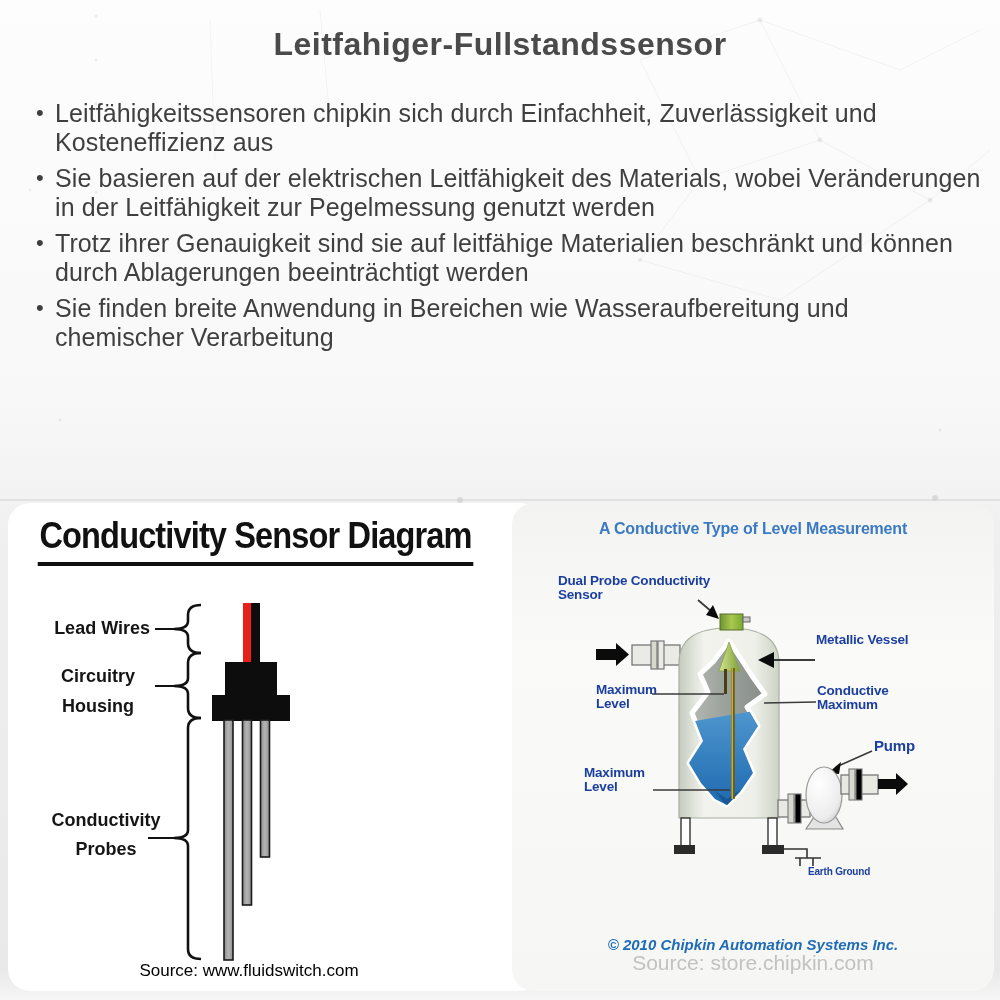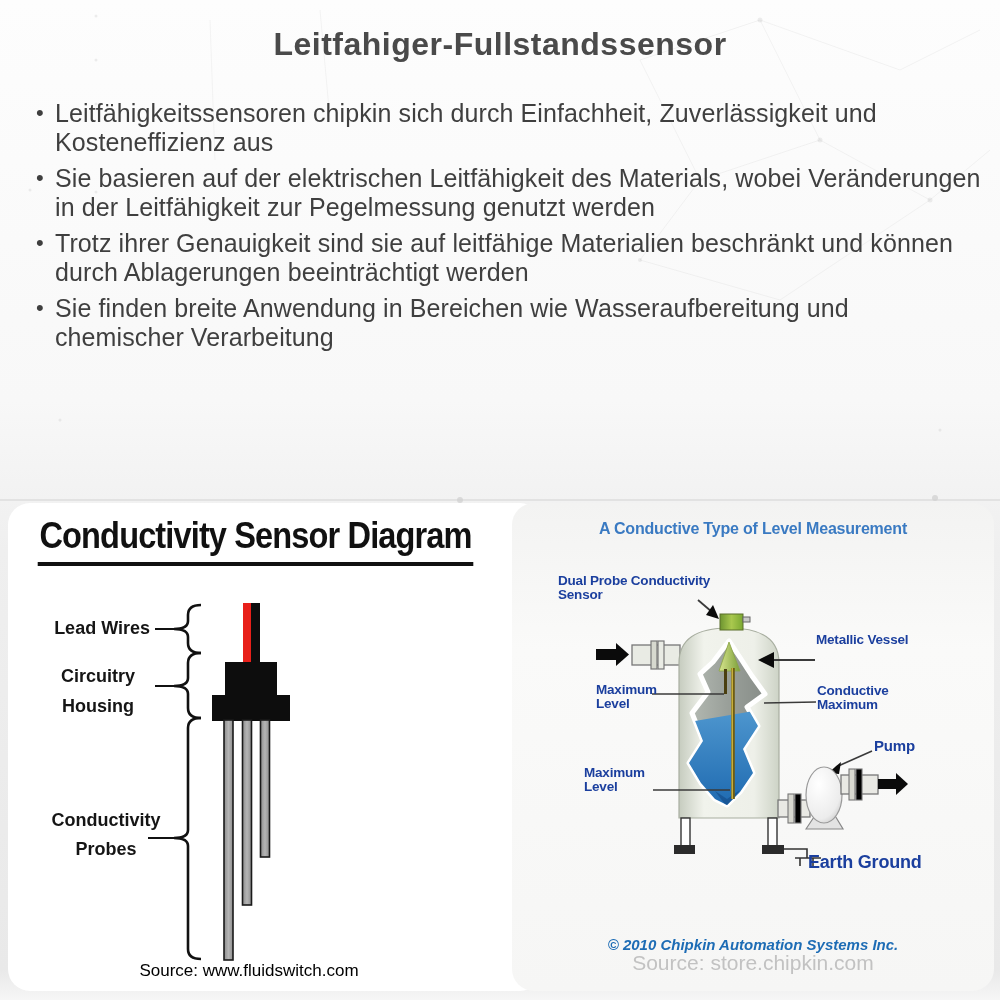--- a/index.html
+++ b/index.html
@@ -32,21 +32,21 @@
   
   .rc-title{left:0;top:17px;width:482px;text-align:center;color:#3a7ac2;
     font-size:16px;font-weight:bold;letter-spacing:-.2px;}
   .rc-label{color:#1b3f9e;font-weight:bold;font-size:13.5px;line-height:14px;letter-spacing:-.2px;}
   .rc-dual{left:46px;top:71px;}
   .rc-vessel{left:304px;top:130px;}
   .rc-max{left:84px;top:180px;}
   .rc-cond{left:305px;top:181px;}
   .rc-min{left:72px;top:263px;}
   .rc-pump{left:362px;top:236px;font-size:15px;}
-  .rc-earth{left:296px;top:352px;font-size:18px;text-align:center;}
+  .rc-earth{left:296px;top:362px;font-size:10px;text-align:center;}
   .rc-copy{left:0;top:433px;width:482px;text-align:center;color:#1d6cb5;
     font-size:15px;font-weight:bold;font-style:italic;}
   .rc-source{left:0;top:448px;width:482px;text-align:center;color:#c2c2c2;font-size:21px;}
 </style>
 </head>
 <body>
 
 <div class="stage">
 
   <svg class="deco" width="1000" height="1000">

